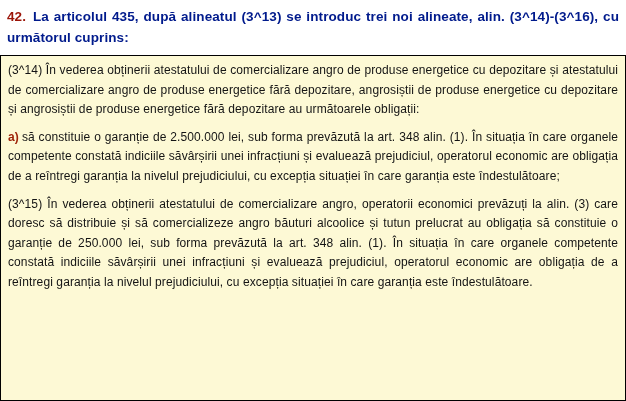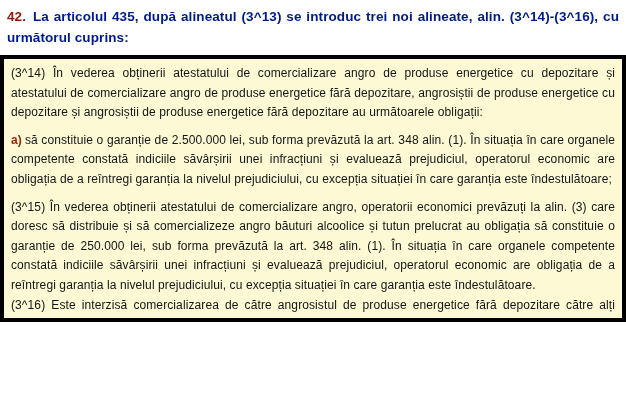--- a/index.html
+++ b/index.html
@@ -2,21 +2,21 @@
 <html lang="ro"><head>
 <meta charset="utf-8">
 <style>
   html, body {
     margin: 0;
     padding: 0;
     background: #ffffff;
   }
   .page {
     width: 626px;
-    height: 322px;
+    height: 401px;
     overflow: hidden;
     display: flex;
     flex-direction: column;
     font-family: "Liberation Sans", "DejaVu Sans", sans-serif;
     box-sizing: border-box;
   }
   .heading {
     padding: 6px 7px 0 7px;
     font-size: 13.5px;
     line-height: 21px;
@@ -26,21 +26,21 @@
     letter-spacing: 0.1px;
   }
   .heading .num {
     color: #9b1408;
     padding-right: 2px;
   }
   .quote-box {
     margin-top: 7px;
     flex: 1;
     background: #fdf9d5;
-    border: 4px solid #000000;
+    border: 1px solid #000000;
     box-sizing: border-box;
     padding: 5px 7px 6px 7px;
     overflow: hidden;
   }
   .quote-box p {
     margin: 0;
     font-size: 12px;
     line-height: 19.6px;
     color: #141414;
     text-align: justify;
@@ -67,17 +67,16 @@
 
   <div class="quote-box">
 
     <p class="gap-after"><span>(3^14) În vederea obținerii atestatului de comercializare angro de produse energetice cu depozitare și atestatului de comercializare angro de produse energetice fără depozitare, angrosiștii de produse energetice cu depozitare și angrosiștii de produse energetice fără depozitare au următoarele obligații:</span></p>
 
     <p class="gap-after"><span class="marker">a)</span><span>să constituie o garanție de 2.500.000 lei, sub forma prevăzută la art. 348 alin. (1). În situația în care organele competente constată indiciile săvârșirii unei infracțiuni și evaluează prejudiciul, operatorul economic are obligația de a reîntregi garanția la nivelul prejudiciului, cu excepția situației în care garanția este îndestulătoare;</span></p>
 
 
     <p><span>(3^15) În vederea obținerii atestatului de comercializare angro, operatorii economici prevăzuți la alin. (3) care doresc să distribuie și să comercializeze angro băuturi alcoolice și tutun prelucrat au obligația să constituie o garanție de 250.000 lei, sub forma prevăzută la art. 348 alin. (1). În situația în care organele competente constată indiciile săvârșirii unei infracțiuni și evaluează prejudiciul, operatorul economic are obligația de a reîntregi garanția la nivelul prejudiciului, cu excepția situației în care garanția este îndestulătoare.</span></p>
 
-    <p><span>(3^16) Este interzisă comercializarea de către angrosistul de produse energetice fără depozitare către alți cumpărători decât consumatori finali sau stații de distribuție carburanți.</span></p>
 
   </div>
 
 </div>
 
 </body></html>

